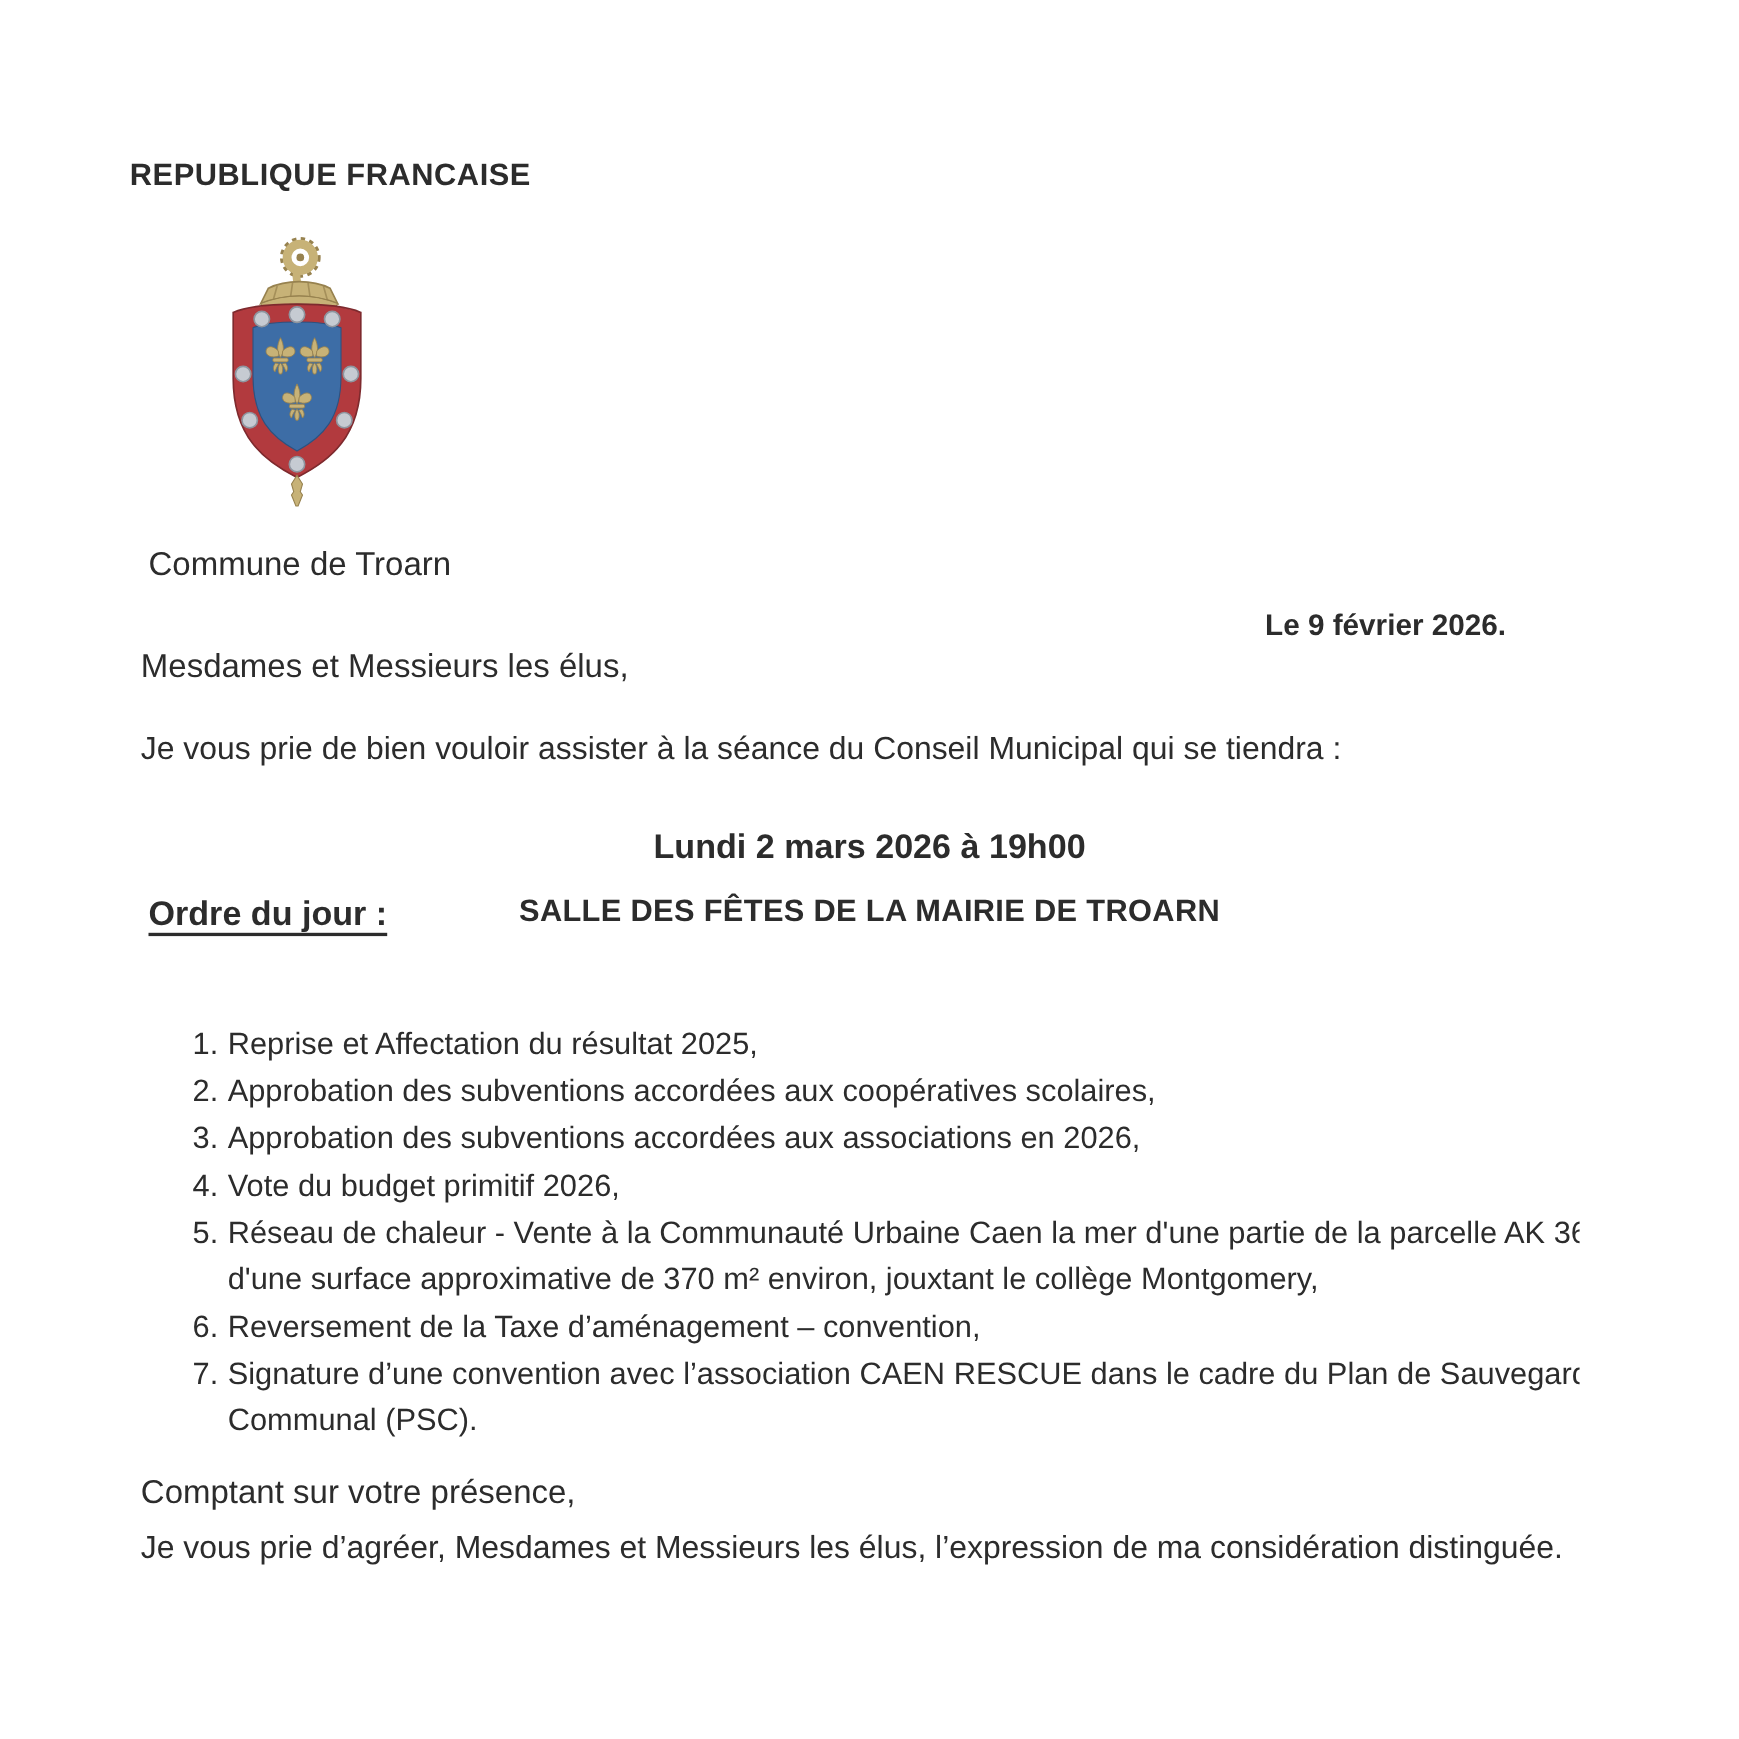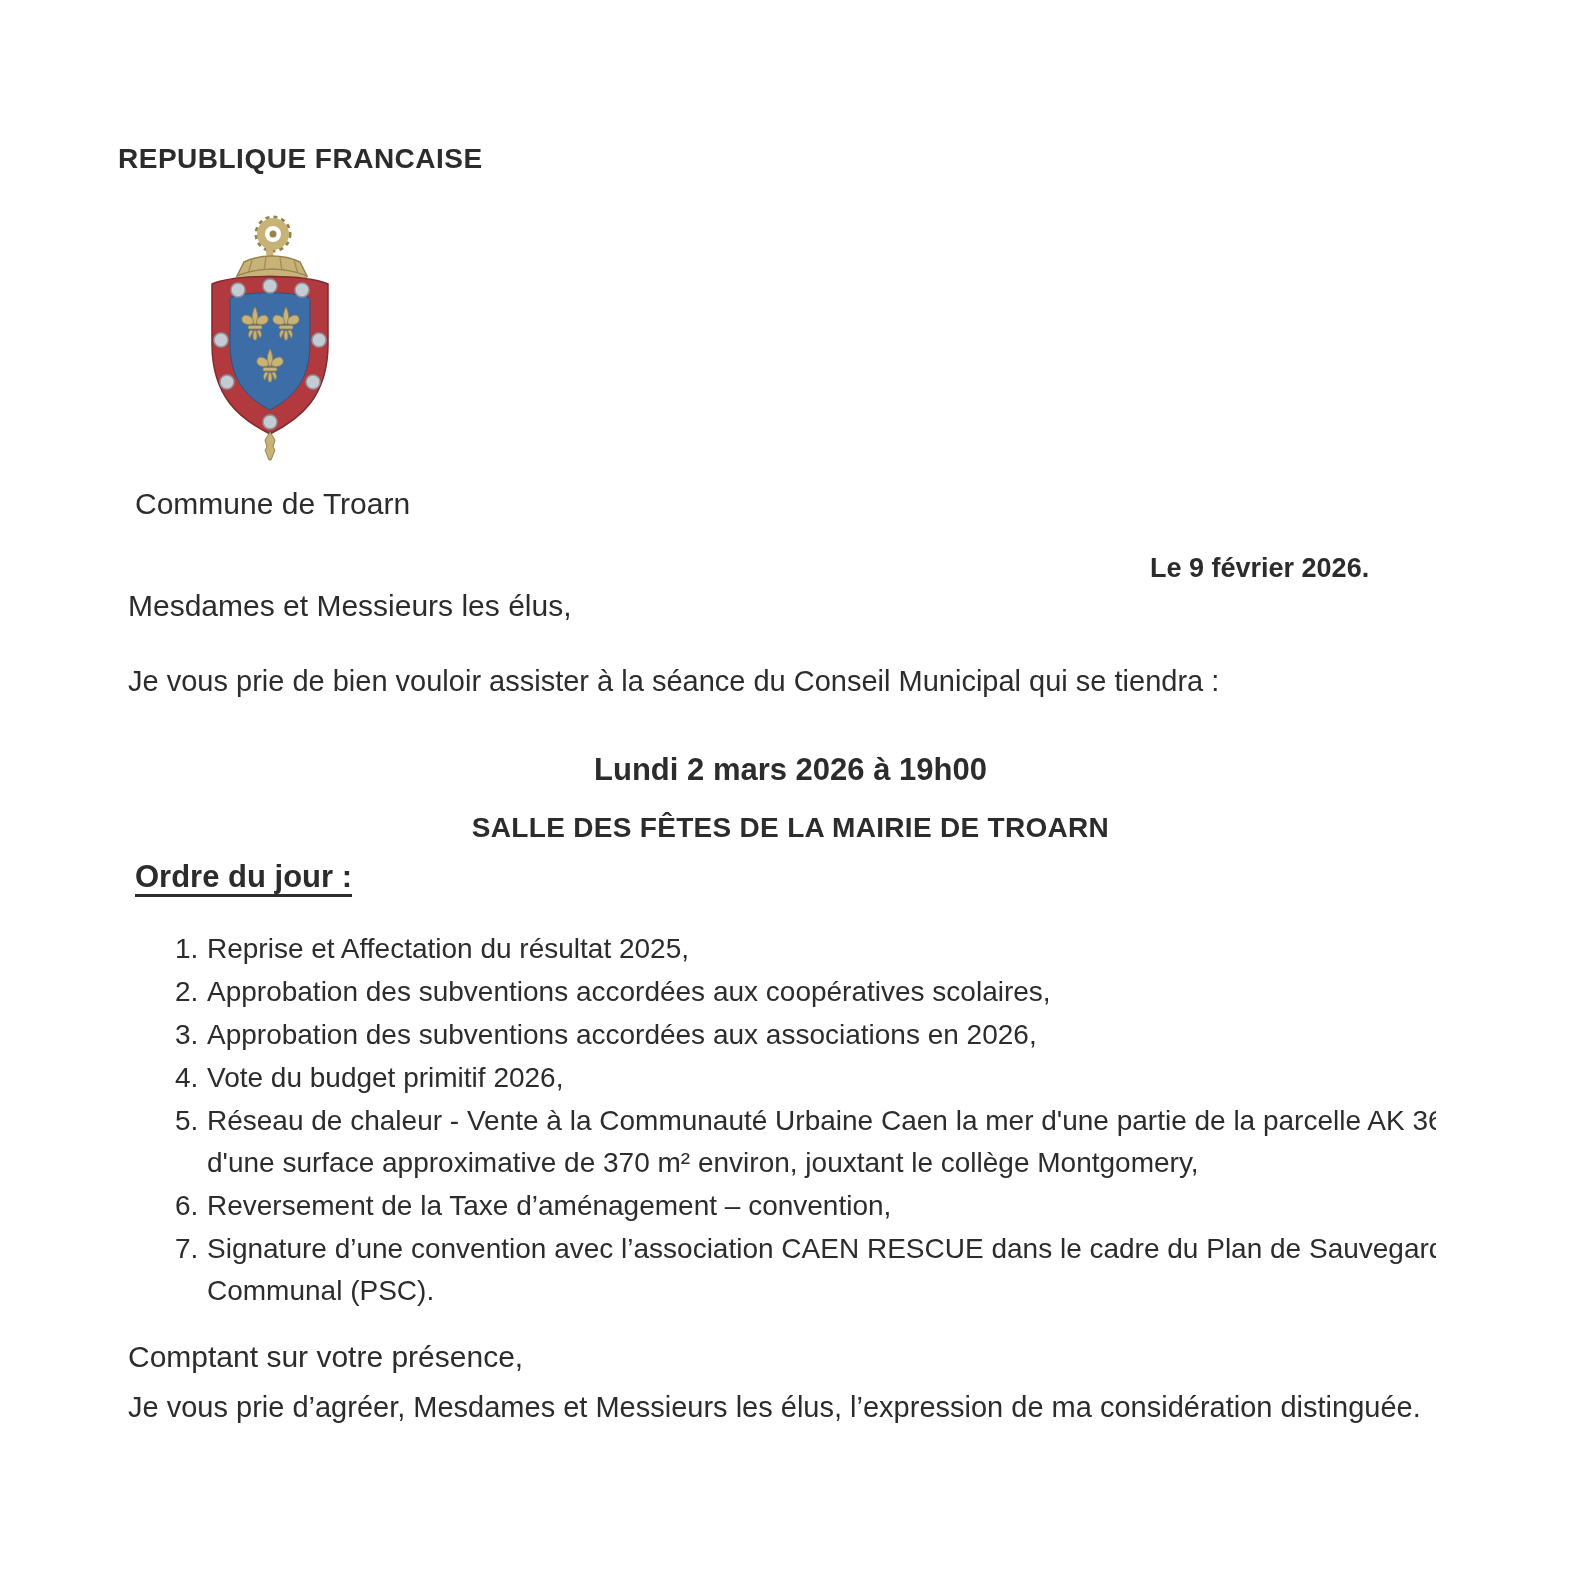--- a/index.html
+++ b/index.html
@@ -18,33 +18,33 @@
   .page {
     position:relative;
     width:1436px; height:1581px;
     background:var(--paper);
     overflow:hidden;
   }
   .abs { position:absolute; white-space:nowrap; }
 
   .republic    { left:118px;  top:143px;  font-size:28px; font-weight:700; letter-spacing:0.5px; }
   .crest       { left:198px;  top:212px;  width:144px; height:250px; }
-  .commune     { left:135px;  top:487px;  font-size:30px; }
+  .commune     { left:135px;  top:497px;  font-size:30px; }
   .date        { left:1150px; top:553px;  font-size:27px; font-weight:700; }
   .salutation  { left:128px;  top:589px;  font-size:30px; }
   .intro       { left:128px;  top:665px;  font-size:29px; }
 
   .meeting-dt  { left:0; top:732px; width:1581px; text-align:center;
                  font-size:31px; font-weight:700;margin-top:20px; }
   .meeting-loc { left:0; top:812px; width:1581px; text-align:center;
                  font-size:28px; font-weight:700; letter-spacing:0.3px; }
 
   .agenda-h    { left:135px; top:813px; font-size:31px; font-weight:700;
                  text-decoration:underline; text-decoration-thickness:3px;
-                 text-underline-offset:7px;margin-top:46px; }
+                 text-underline-offset:7px; }
   .preamble    { left:199px; top:855px; font-size:27px; }
 
   .agenda-wrap { left:175px; top:928px; width:1300px; white-space:normal; }
   ol.agenda    { list-style:none; counter-reset:ag; }
   ol.agenda li { counter-increment:ag; position:relative; padding-left:32px;
                  font-size:28px; line-height:42px; margin-bottom:1px; }
   ol.agenda li::before { content: counter(ag) "."; position:absolute; left:0; top:0; }
 
   .closing1    { left:128px; top:1340px; font-size:30px; }
   .closing2    { left:128px; top:1391px; font-size:29px; }

